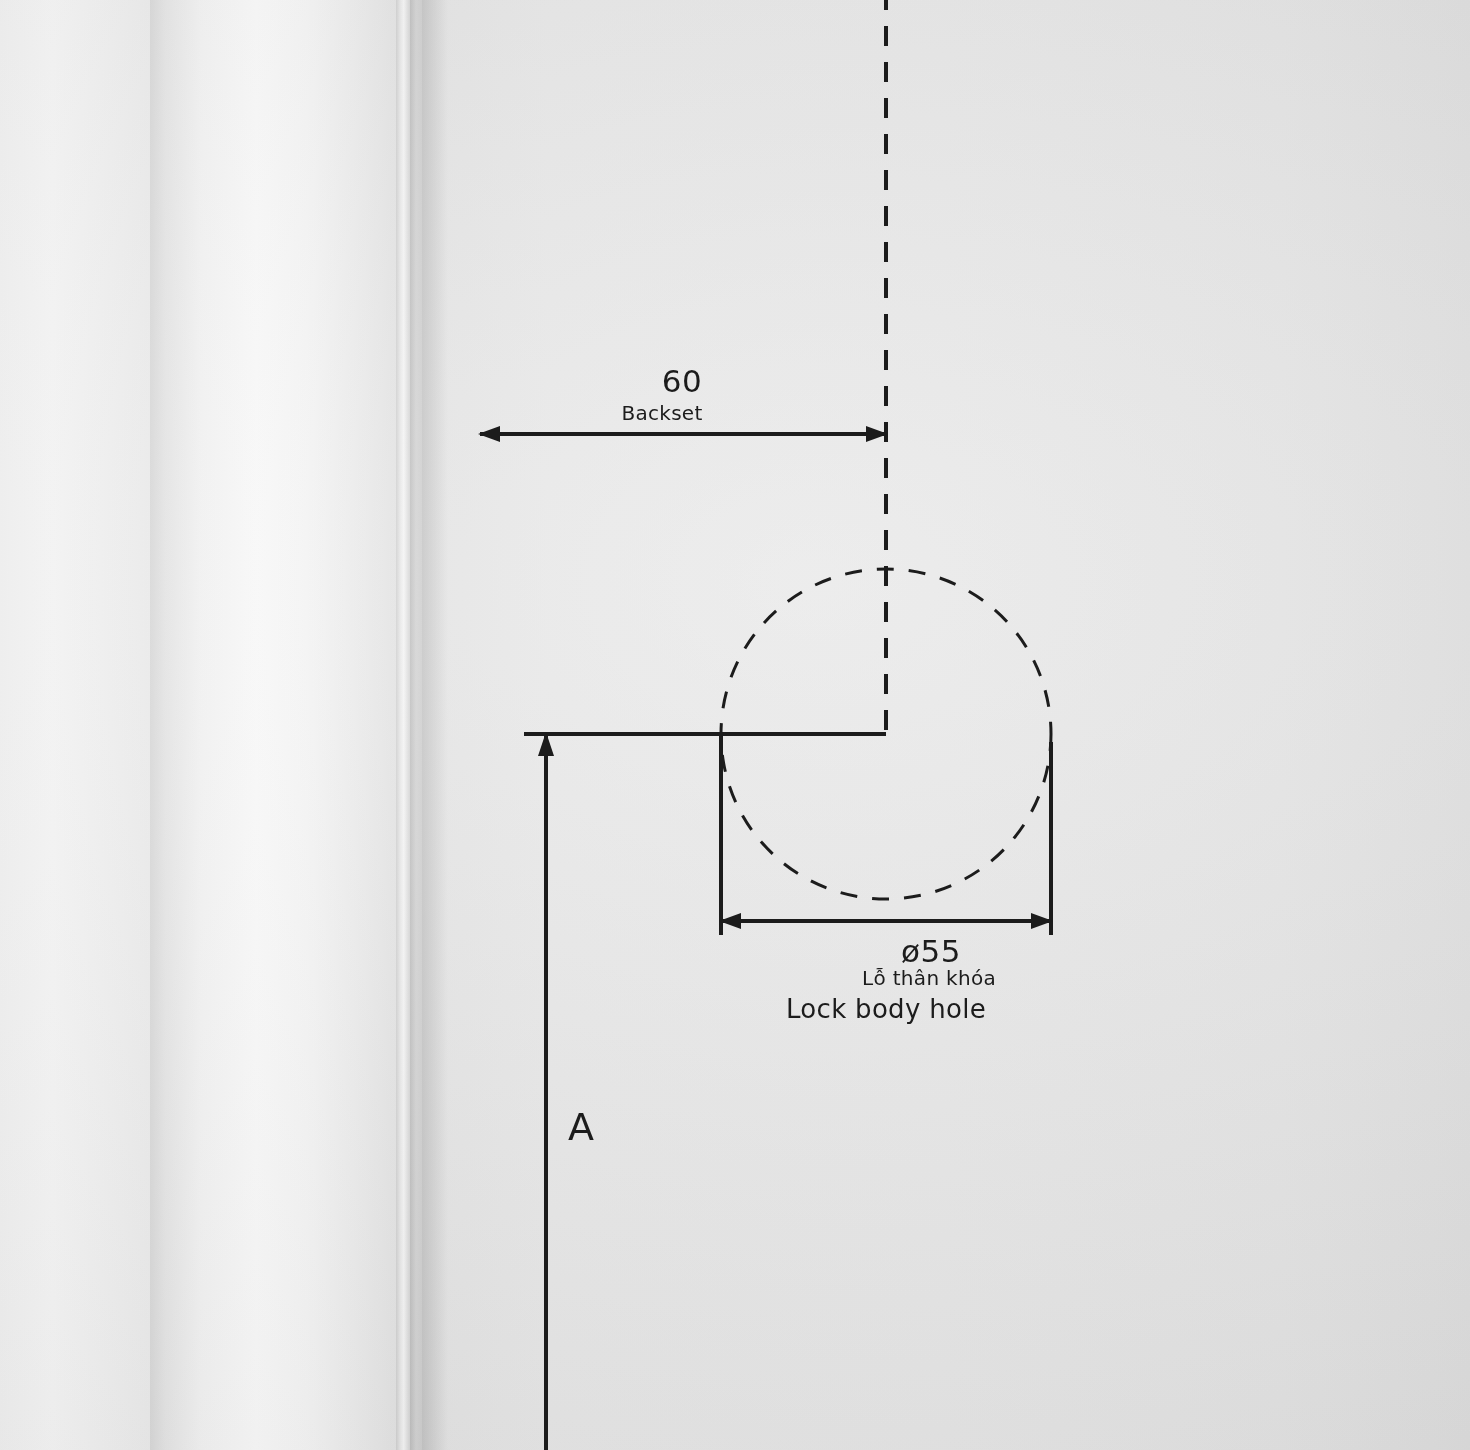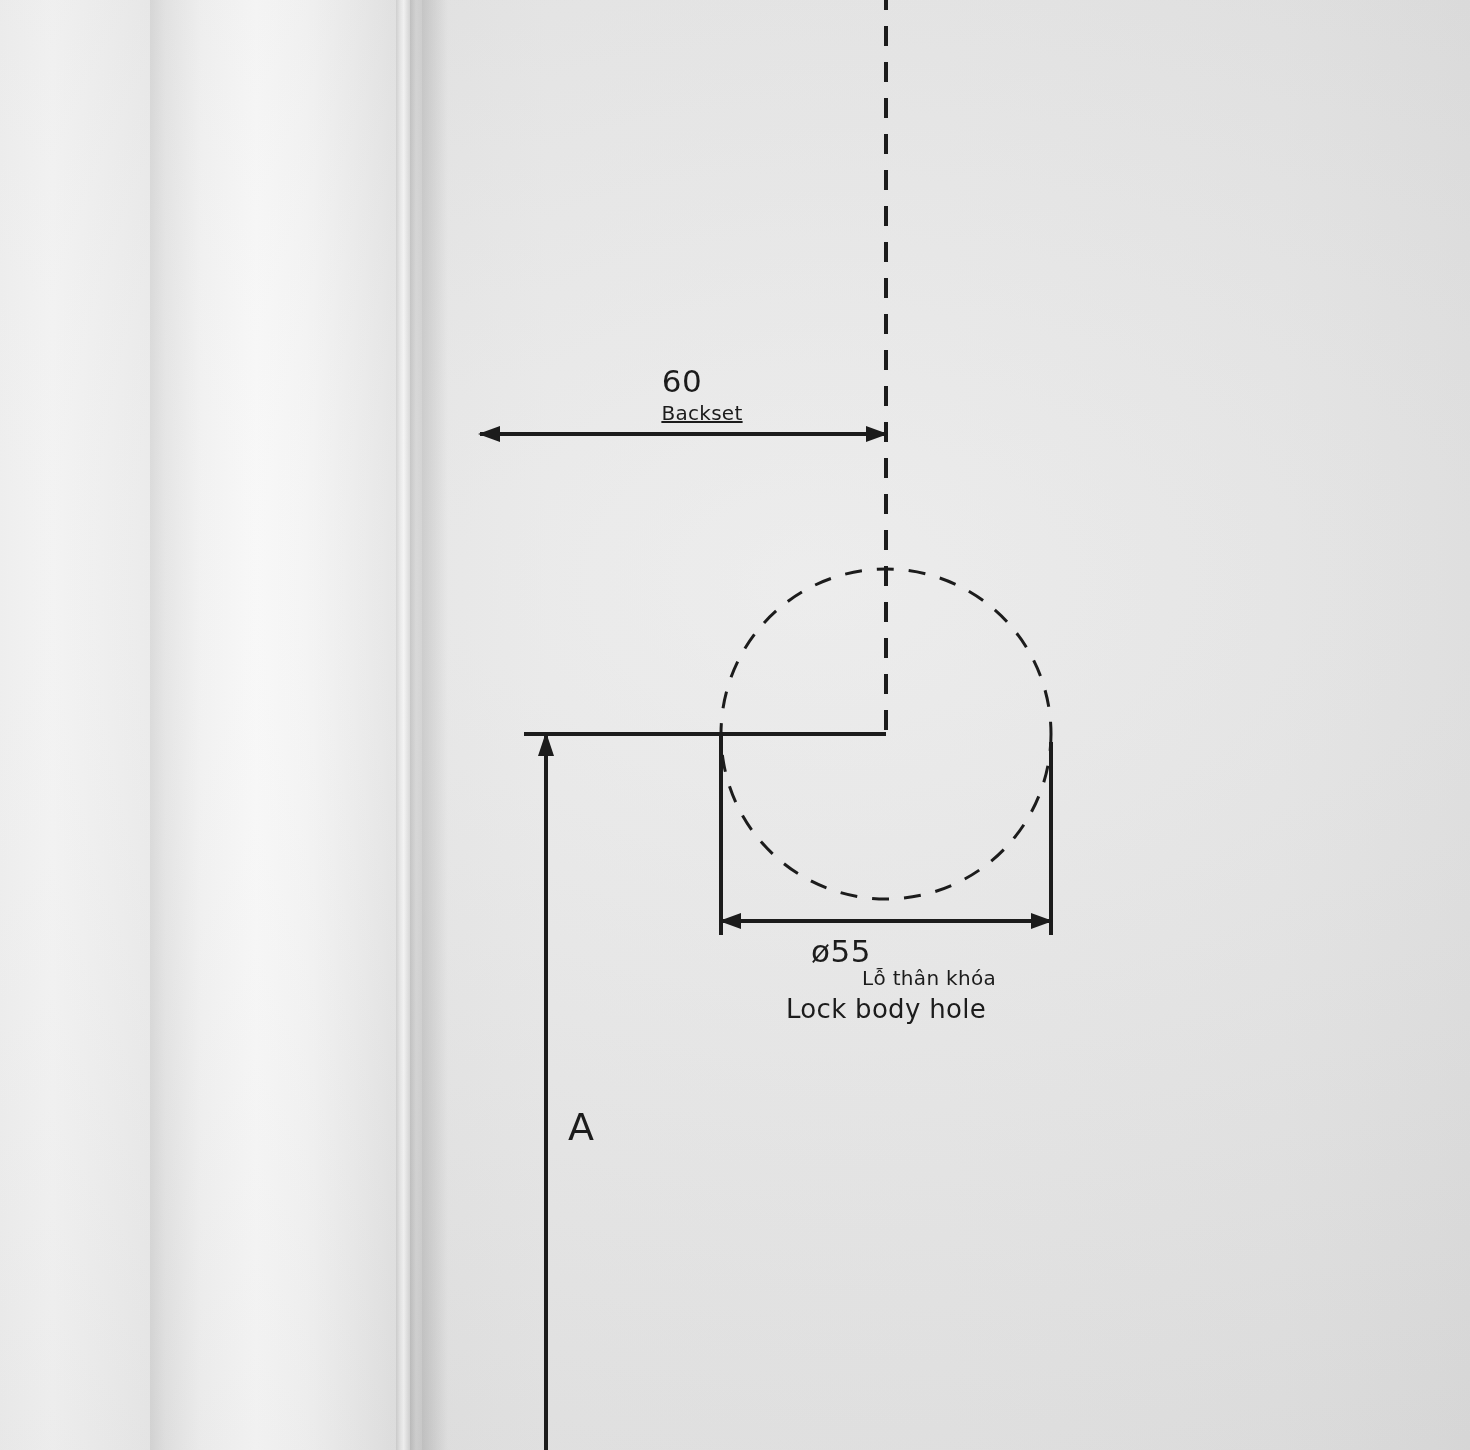--- a/index.html
+++ b/index.html
@@ -131,23 +131,23 @@
     </g>
 
     <g>
       <line x1="546" y1="736" x2="546" y2="1460" stroke="#1c1c1c" stroke-width="4"></line>
       <polygon points="546,732 538,756 554,756" fill="#1c1c1c"></polygon>
     </g>
   </svg>
 
   <div class="label dim-value center-block" style="left:612px; top:363px; width:140px; text-align:center;">60</div>
 
-  <div class="label dim-sub center-block" style="left:612px; top:401px; width:180px; text-align:center;text-decoration:underline;">Backset</div>
+  <div class="label dim-sub center-block" style="left:572px; top:401px; width:180px; text-align:center;">Backset</div>
 
-  <div class="label dim-value center-block" style="left:811px; top:933px; width:150px; text-align:left;">ø55</div>
+  <div class="label dim-value center-block" style="left:811px; top:933px; width:150px; text-align:right;">ø55</div>
 
   <div class="label dim-sub center-block" style="left:756px; top:966px; width:240px; text-align:right;">Lỗ thân khóa</div>
 
   <div class="label dim-sub2 center-block" style="left:766px; top:994px; width:240px; text-align:center;">Lock body hole</div>
 
   <div class="label letter-a" style="left:568px; top:1105px;">A</div>
 
 </div>
 
 </body></html>

